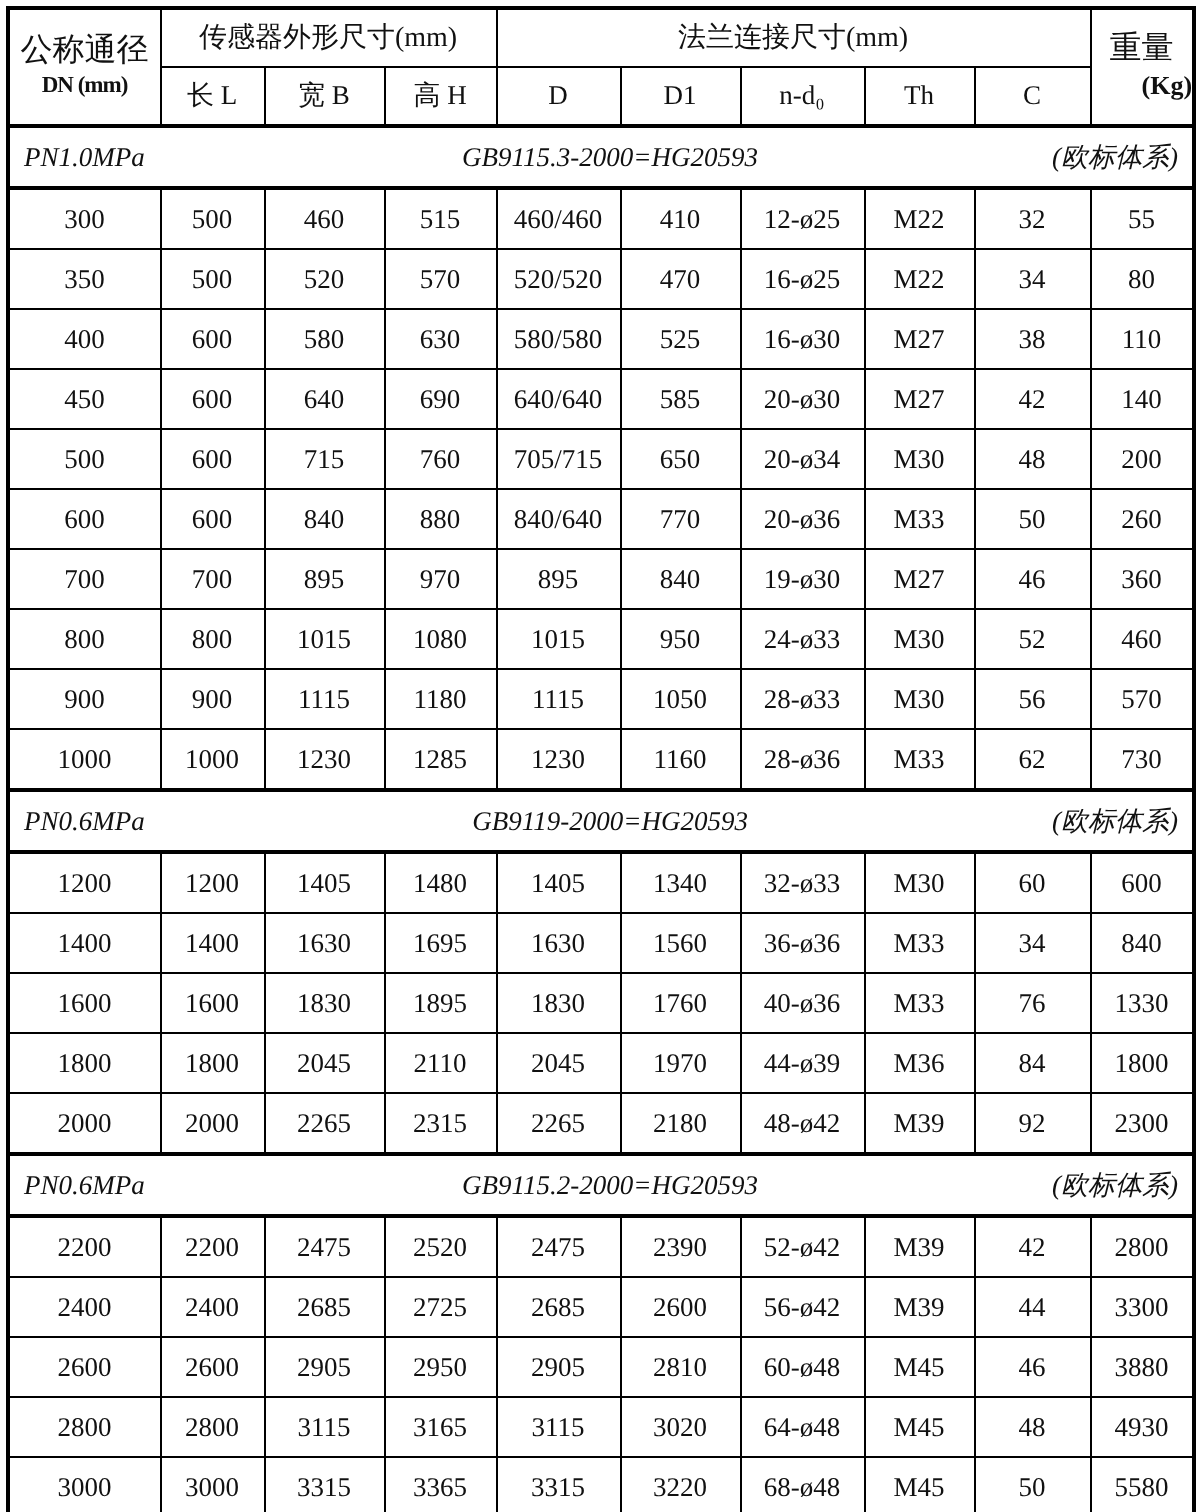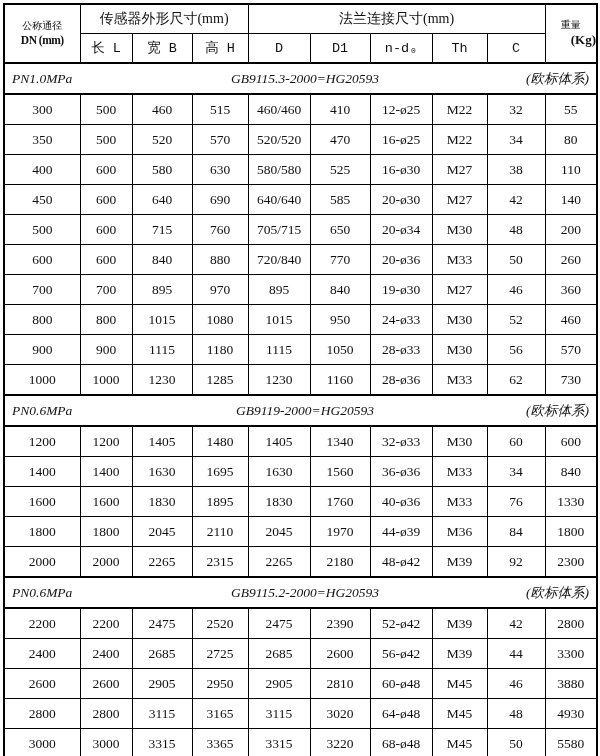--- a/index.html
+++ b/index.html
@@ -27,23 +27,23 @@
     border: 1px solid #000000;
     text-align: center;
     vertical-align: middle;
     padding: 0;
     overflow: hidden;
     white-space: nowrap;
     font-weight: normal;
   }
   
   thead th { height: 28px; font-size: 14px; }
-  thead tr.subhead th { border-bottom: 2px solid #000; font-size: 13.5px; font-family: Liberation Mono, monospace; }
+  thead tr.subhead th { border-bottom: 2px solid #000; font-size: 13.5px; }
   .two-line { line-height: 1.25; }
-  .two-line .l1 { font-size: 10px; display: block; }
+  .two-line .l1 { font-size: 16px; display: block; }
   .two-line .l2 { font-size: 11.5px; display: block; letter-spacing: -0.5px; font-weight: bold; }
   .wt .l2 { font-size: 13px; letter-spacing: 0; text-align: right; }
 
   
   tbody td { height: 29px; font-size: 13.5px; }
 
   
   tr.section-row td {
     border-top: 2px solid #000;
     border-bottom: 2px solid #000;
@@ -173,21 +173,21 @@
           <td>20-ø34</td>
           <td>M30</td>
           <td>48</td>
           <td>200</td>
         </tr>
         <tr>
           <td>600</td>
           <td>600</td>
           <td>840</td>
           <td>880</td>
-          <td>720/840</td>
+          <td>840/640</td>
           <td>770</td>
           <td>20-ø36</td>
           <td>M33</td>
           <td>50</td>
           <td>260</td>
         </tr>
         <tr>
           <td>700</td>
           <td>700</td>
           <td>895</td>

